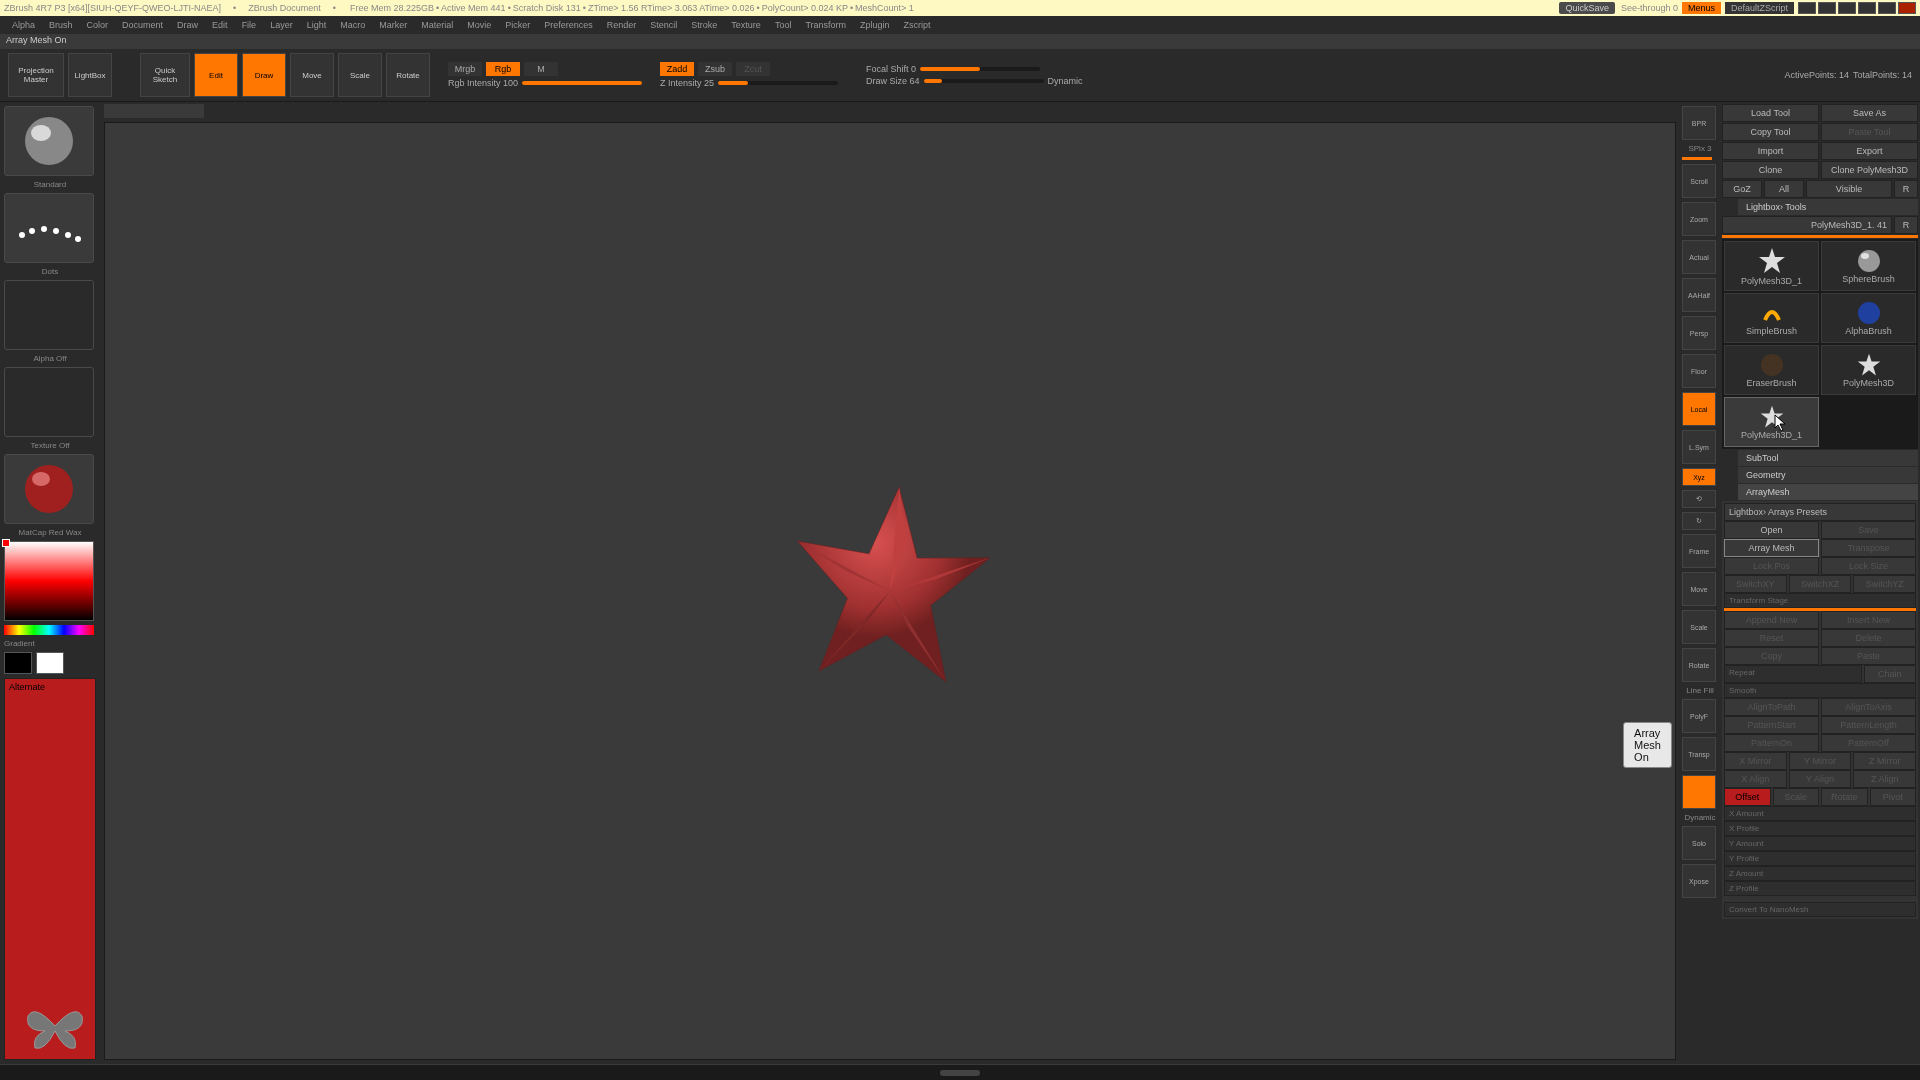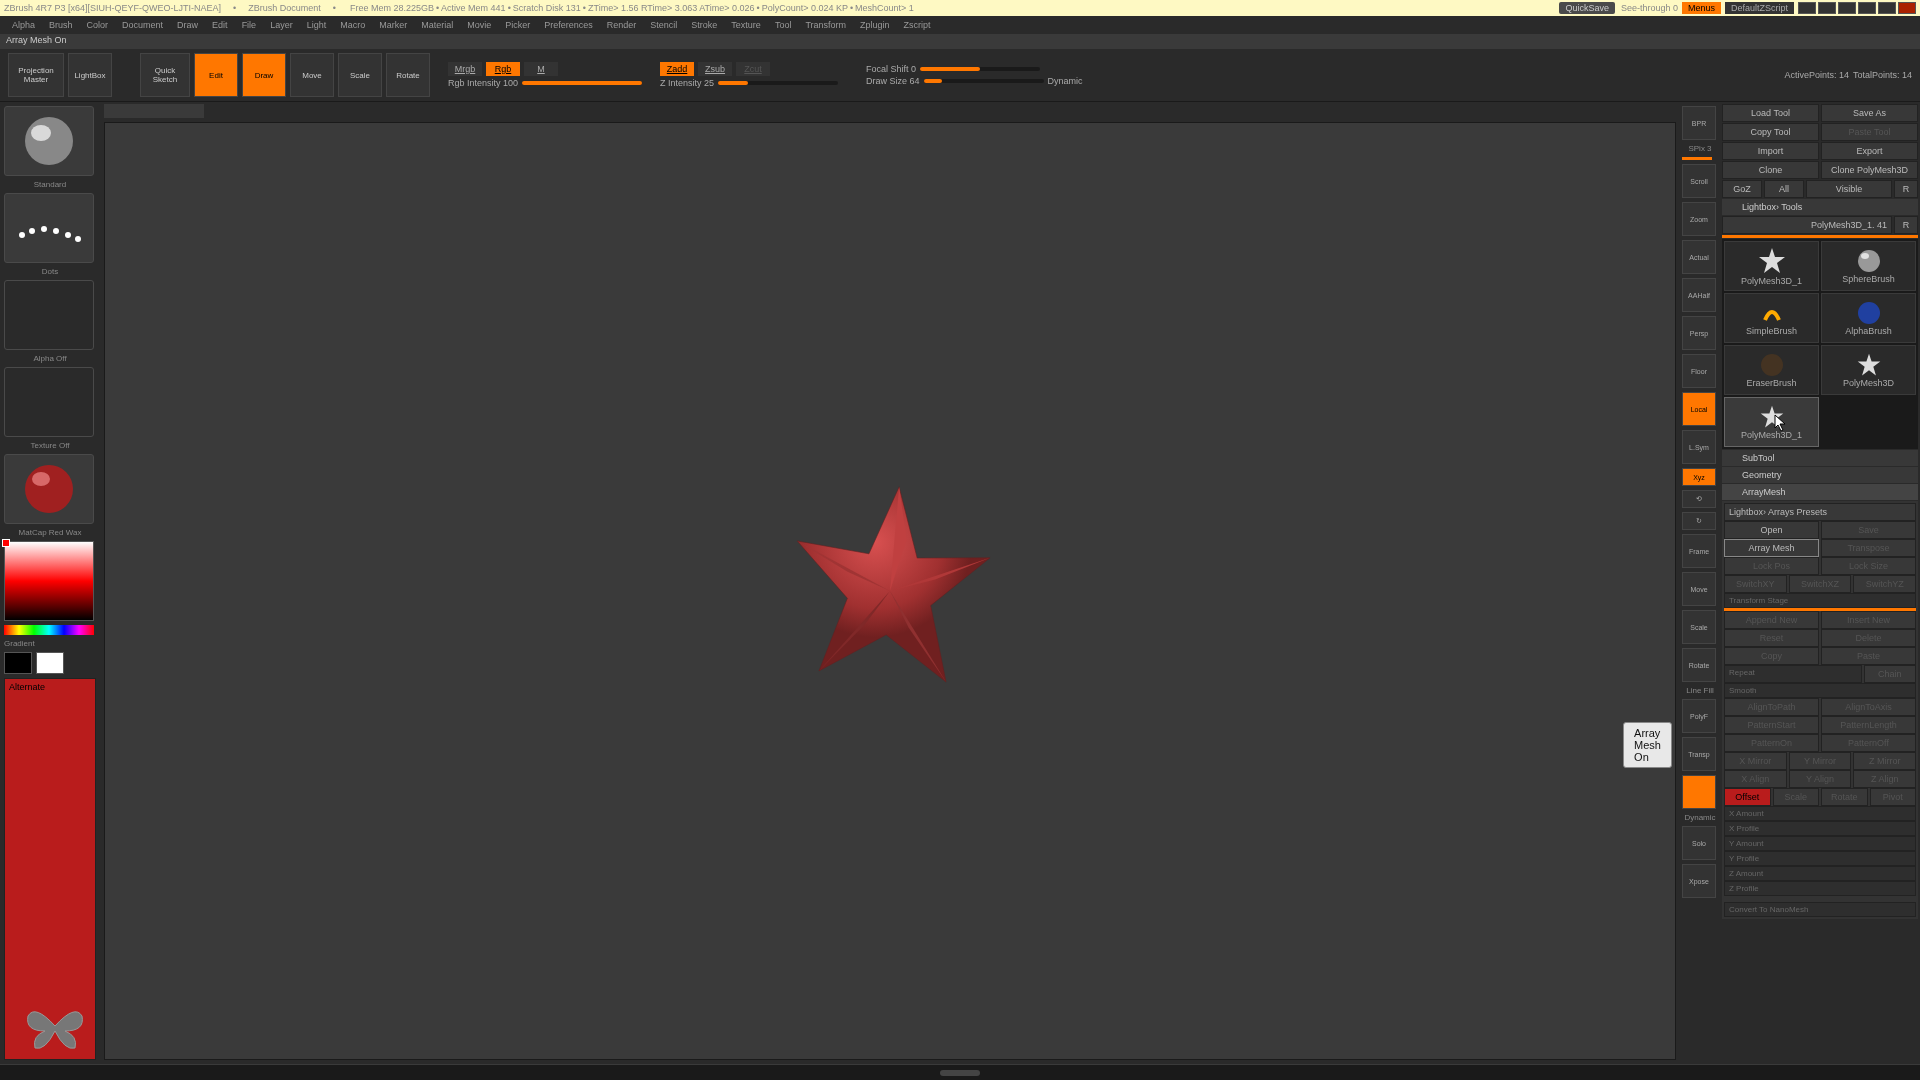--- a/index.html
+++ b/index.html
@@ -21,21 +21,21 @@
 
 
 .statusline { height: 14px; background: #3a3a3a; padding: 1px 6px; color: #ccc; font-size: 9px; }
 
 
 .topshelf { height: 54px; background: #2a2a2a; display: flex; align-items: center; gap: 4px; padding: 4px 8px; border-top: 1px solid #3a3a3a; border-bottom: 1px solid #1a1a1a; }
 .shelf-btn { height: 44px; min-width: 44px; background: #333; border: 1px solid #444; display: flex; flex-direction: column; align-items: center; justify-content: center; color: #ccc; font-size: 8px; padding: 2px 4px; text-align: center; }
 .shelf-btn.tall { width: 56px; }
 .shelf-btn.active { background: #ff7700; color: #000; }
 .shelf-label { font-size: 9px; color: #aaa; }
-.shelf-toggle { background: #333; padding: 2px 6px; min-width: 34px; text-align: center; text-decoration: underline; }
+.shelf-toggle { background: #333; padding: 2px 6px; min-width: 34px; text-align: center; }
 .shelf-toggle.on { background: #ff7700; color: #000; }
 .shelf-slider { display: flex; flex-direction: column; gap: 2px; }
 .slider-row { display: flex; align-items: center; gap: 4px; font-size: 9px; }
 .slider-bar { width: 120px; height: 4px; background: #1a1a1a; position: relative; border-radius: 2px; }
 .slider-fill { height: 100%; background: #ff7700; border-radius: 2px; }
 .info-col { display: flex; flex-direction: row; gap: 4px; margin-left: auto; font-size: 9px; }
 
 
 .main { display: flex; height: calc(1080px - 16px - 18px - 14px - 54px - 16px); }
 .left-tray { width: 100px; background: #2a2a2a; padding: 4px; display: flex; flex-direction: column; gap: 4px; }
@@ -54,21 +54,21 @@
 
 .tooltip { position: absolute; right: 48px; top: 620px; background: #e8e8e8; color: #111; padding: 4px 10px; border-radius: 3px; font-size: 11px; border: 1px solid #888; }
 
 
 .right-panel { width: 200px; background: #2a2a2a; padding: 2px; display: flex; flex-direction: column; gap: 1px; overflow-y: auto; font-size: 9px; }
 .rp-row { display: flex; gap: 2px; }
 .rp-btn { flex: 1; background: #383838; color: #bbb; padding: 3px 4px; text-align: center; border: 1px solid #222; font-size: 9px; }
 .rp-btn.disabled { color: #555; }
 .rp-btn.active { background: #b91c1c; color: #000; }
 .rp-btn.sm { flex: 0 0 24px; }
-.rp-head { background: #383838; color: #ccc; padding: 3px 20px; font-size: 9px; }
+.rp-head { background: #383838; color: #ccc; padding: 3px 8px; font-size: 9px; margin-left: 16px; }
 .tool-grid { display: grid; grid-template-columns: 1fr 1fr; gap: 2px; padding: 2px; background: #1a1a1a; }
 .tool-cell { height: 50px; background: #2a2a2a; display: flex; flex-direction: column; align-items: center; justify-content: center; font-size: 7px; color: #aaa; border: 1px solid #3a3a3a; }
 .rp-slider-label { color: #666; font-size: 8px; padding: 2px 4px; background: #2e2e2e; border: 1px solid #222; }
 .rp-section { background: #333; padding: 2px; }
 
 
 .color-picker { width: 90px; height: 80px; background: linear-gradient(to bottom, #fff 0%, #f00 50%, #000 100%), linear-gradient(to right, #888, transparent); border: 1px solid #555; }
 .hue-strip { width: 90px; height: 10px; background: linear-gradient(to right, red, yellow, lime, cyan, blue, magenta, red); }
 .swatches { display: flex; gap: 4px; }
 .swatch { width: 28px; height: 22px; border: 1px solid #555; }

